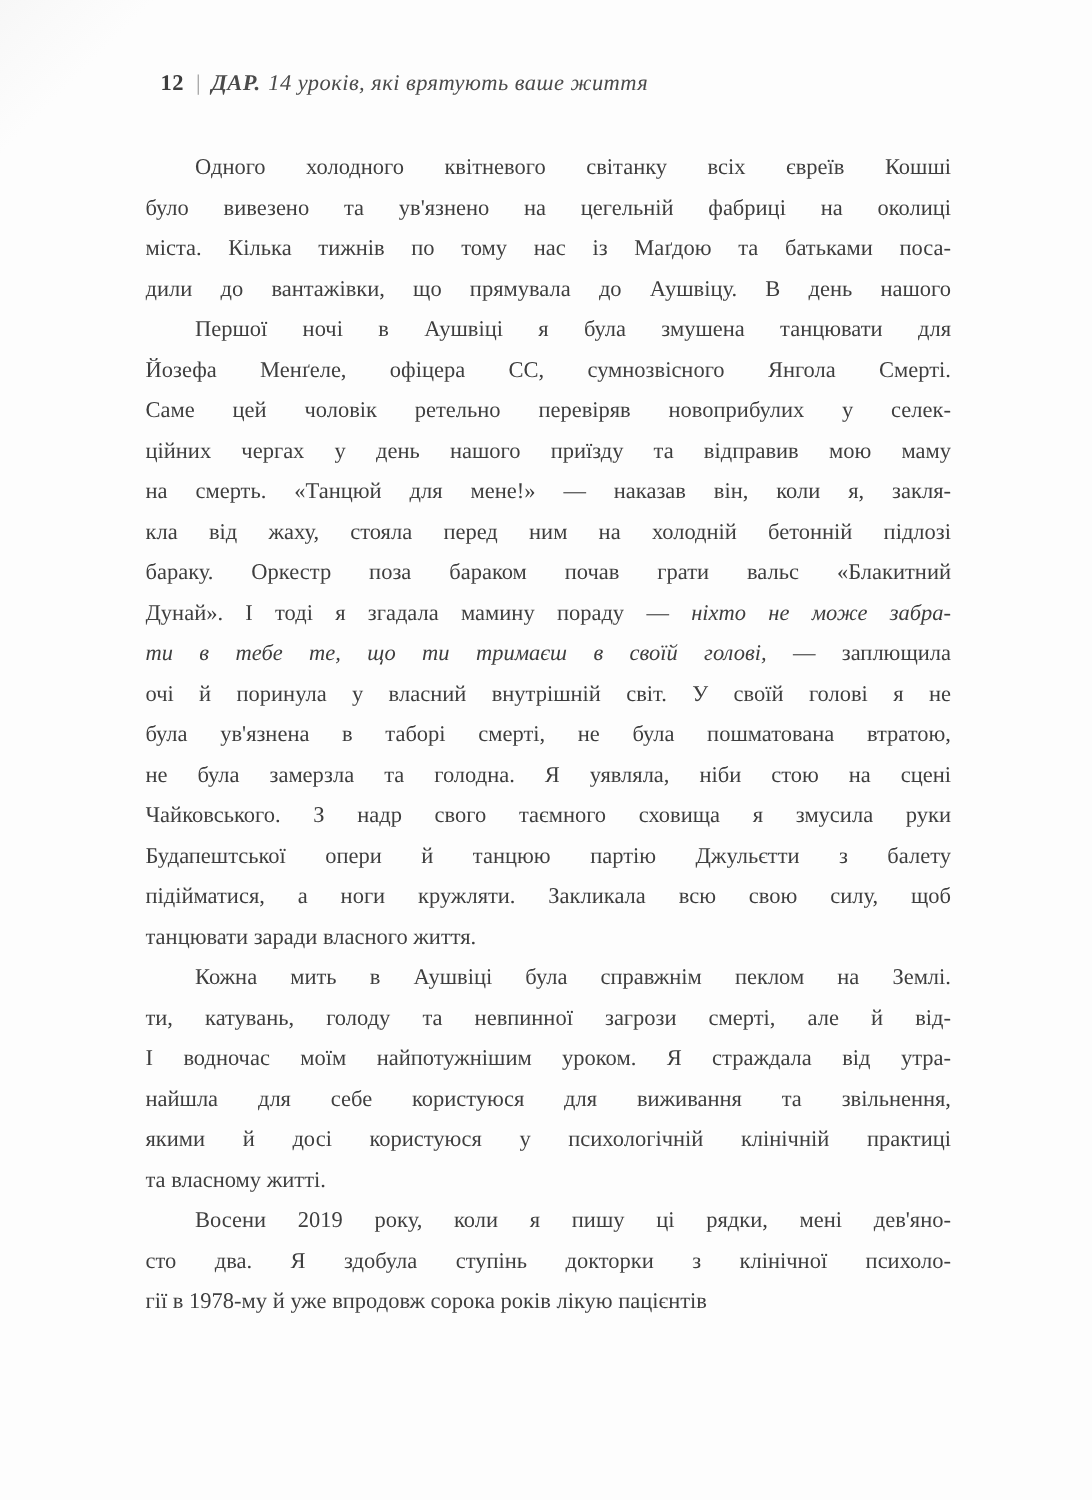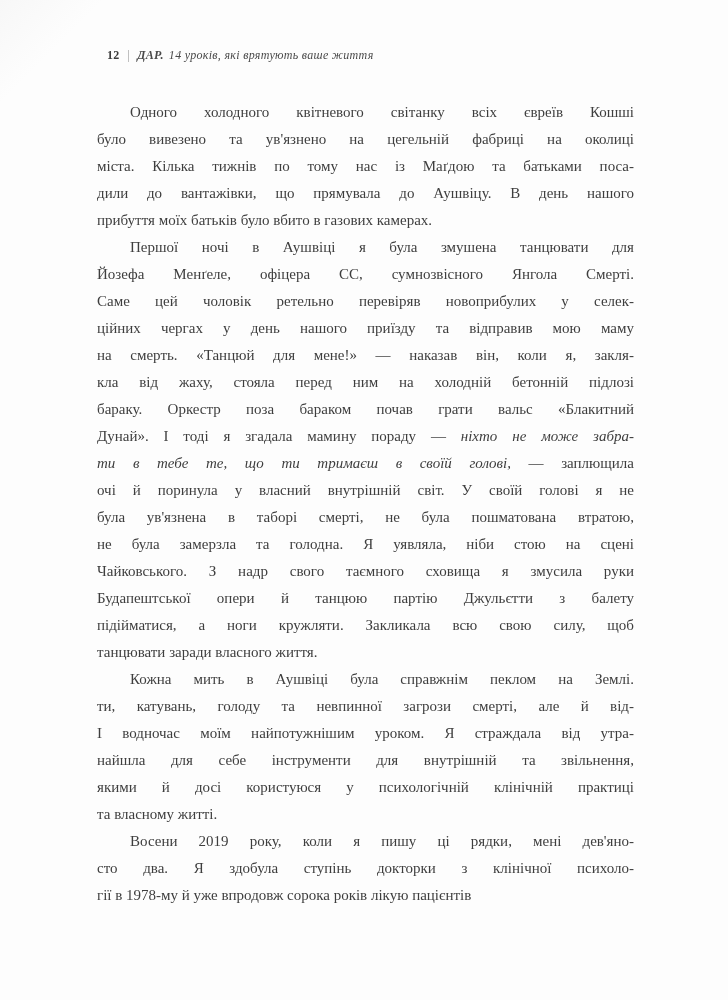--- a/index.html
+++ b/index.html
@@ -12,21 +12,21 @@
     width: 728px;
     height: 1000px;
     background: linear-gradient(135deg, #f7f7f7 0%, #fdfdfd 6%, #fdfdfd 100%);
     overflow: hidden;
     font-family: "Liberation Serif", "DejaVu Serif", serif;
   }
   .running-header {
     position: absolute;
     top: 48px;
     left: 107px;
-    font-size: 12px;
+    font-size: 15px;
     color: #4a4a4a;
     letter-spacing: 0.3px;
     white-space: nowrap;
   }
   .running-header .pgnum {
     font-weight: bold;
     color: #3d3d3d;
   }
   .running-header .sep {
     color: #9a9a9a;
@@ -78,21 +78,20 @@
 <div class="page">
   <div class="running-header">
     <span class="pgnum">12</span><span class="sep">|</span><span class="title">ДАР.</span><span class="subtitle">14 уроків, які врятують ваше життя</span>
   </div>
   <div class="body-text" id="body-text">
       <div class="paragraph">
         <div class="line first-line"><span>Одного холодного квітневого світанку всіх євреїв Кошші</span></div>
         <div class="line"><span>було вивезено та ув'язнено на цегельній фабриці на околиці</span></div>
         <div class="line"><span>міста. Кілька тижнів по тому нас із Маґдою та батьками поса-</span></div>
         <div class="line"><span>дили до вантажівки, що прямувала до Аушвіцу. В день нашого</span></div>
-        <div class="line last-line"><span>прибуття моїх батьків було вбито в газових камерах.</span></div>
       </div>
       <div class="paragraph">
         <div class="line first-line"><span>Першої ночі в Аушвіці я була змушена танцювати для</span></div>
         <div class="line"><span>Йозефа Менґеле, офіцера СС, сумнозвісного Янгола Смерті.</span></div>
         <div class="line"><span>Саме цей чоловік ретельно перевіряв новоприбулих у селек-</span></div>
         <div class="line"><span>ційних чергах у день нашого приїзду та відправив мою маму</span></div>
         <div class="line"><span>на смерть. «Танцюй для мене!» — наказав він, коли я, закля-</span></div>
         <div class="line"><span>кла від жаху, стояла перед ним на холодній бетонній підлозі</span></div>
         <div class="line"><span>бараку. Оркестр поза бараком почав грати вальс «Блакитний</span></div>
         <div class="line"><span>Дунай». І тоді я згадала мамину пораду — </span><em>ніхто не може забра-</em></div>
@@ -102,21 +101,21 @@
         <div class="line"><span>не була замерзла та голодна. Я уявляла, ніби стою на сцені</span></div>
         <div class="line"><span>Чайковського. З надр свого таємного сховища я змусила руки</span></div>
         <div class="line"><span>Будапештської опери й танцюю партію Джульєтти з балету</span></div>
         <div class="line"><span>підійматися, а ноги кружляти. Закликала всю свою силу, щоб</span></div>
         <div class="line last-line"><span>танцювати заради власного життя.</span></div>
       </div>
       <div class="paragraph">
         <div class="line first-line"><span>Кожна мить в Аушвіці була справжнім пеклом на Землі.</span></div>
         <div class="line"><span>ти, катувань, голоду та невпинної загрози смерті, але й від-</span></div>
         <div class="line"><span>І водночас моїм найпотужнішим уроком. Я страждала від утра-</span></div>
-        <div class="line"><span>найшла для себе інструменти для внутрішній та звільнення,</span></div>
+        <div class="line"><span>найшла для себе користуюся для виживання та звільнення,</span></div>
         <div class="line"><span>якими й досі користуюся у психологічній клінічній практиці</span></div>
         <div class="line last-line"><span>та власному житті.</span></div>
       </div>
       <div class="paragraph">
         <div class="line first-line"><span>Восени 2019 року, коли я пишу ці рядки, мені дев'яно-</span></div>
         <div class="line"><span>сто два. Я здобула ступінь докторки з клінічної психоло-</span></div>
         <div class="line last-line"><span>гії в 1978-му й уже впродовж сорока років лікую пацієнтів</span></div>
       </div>
     </div>
 </div>

